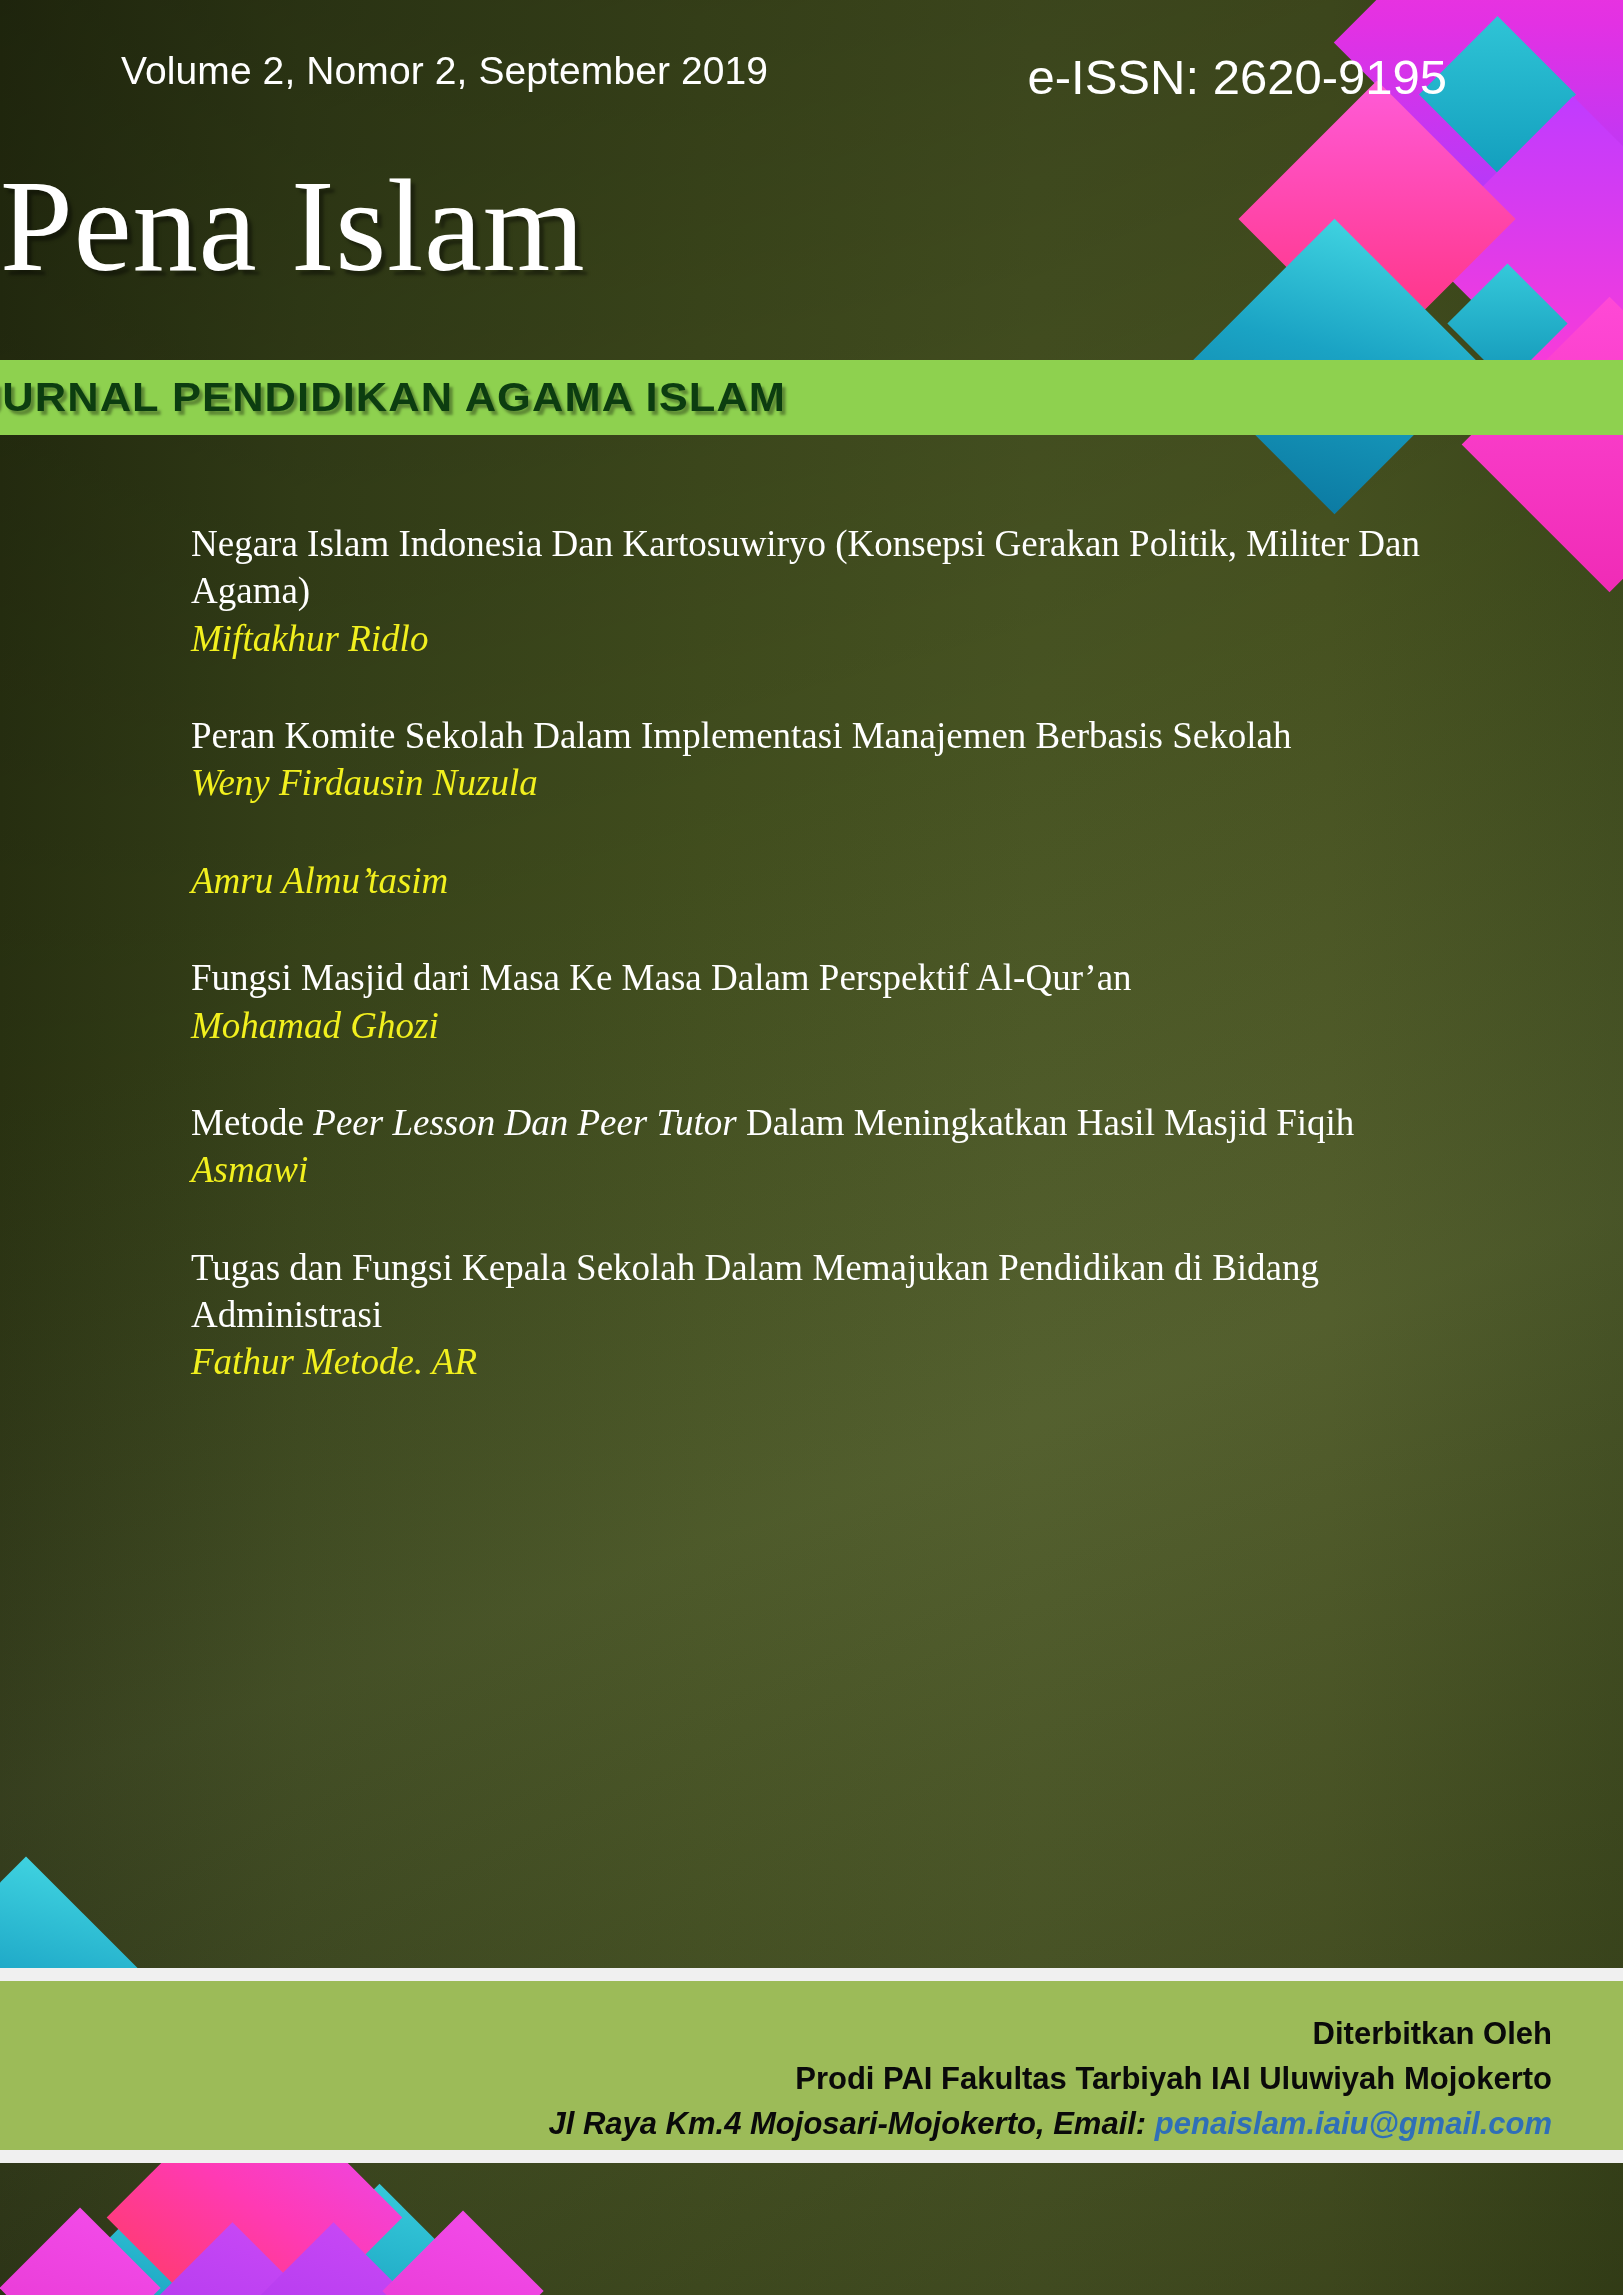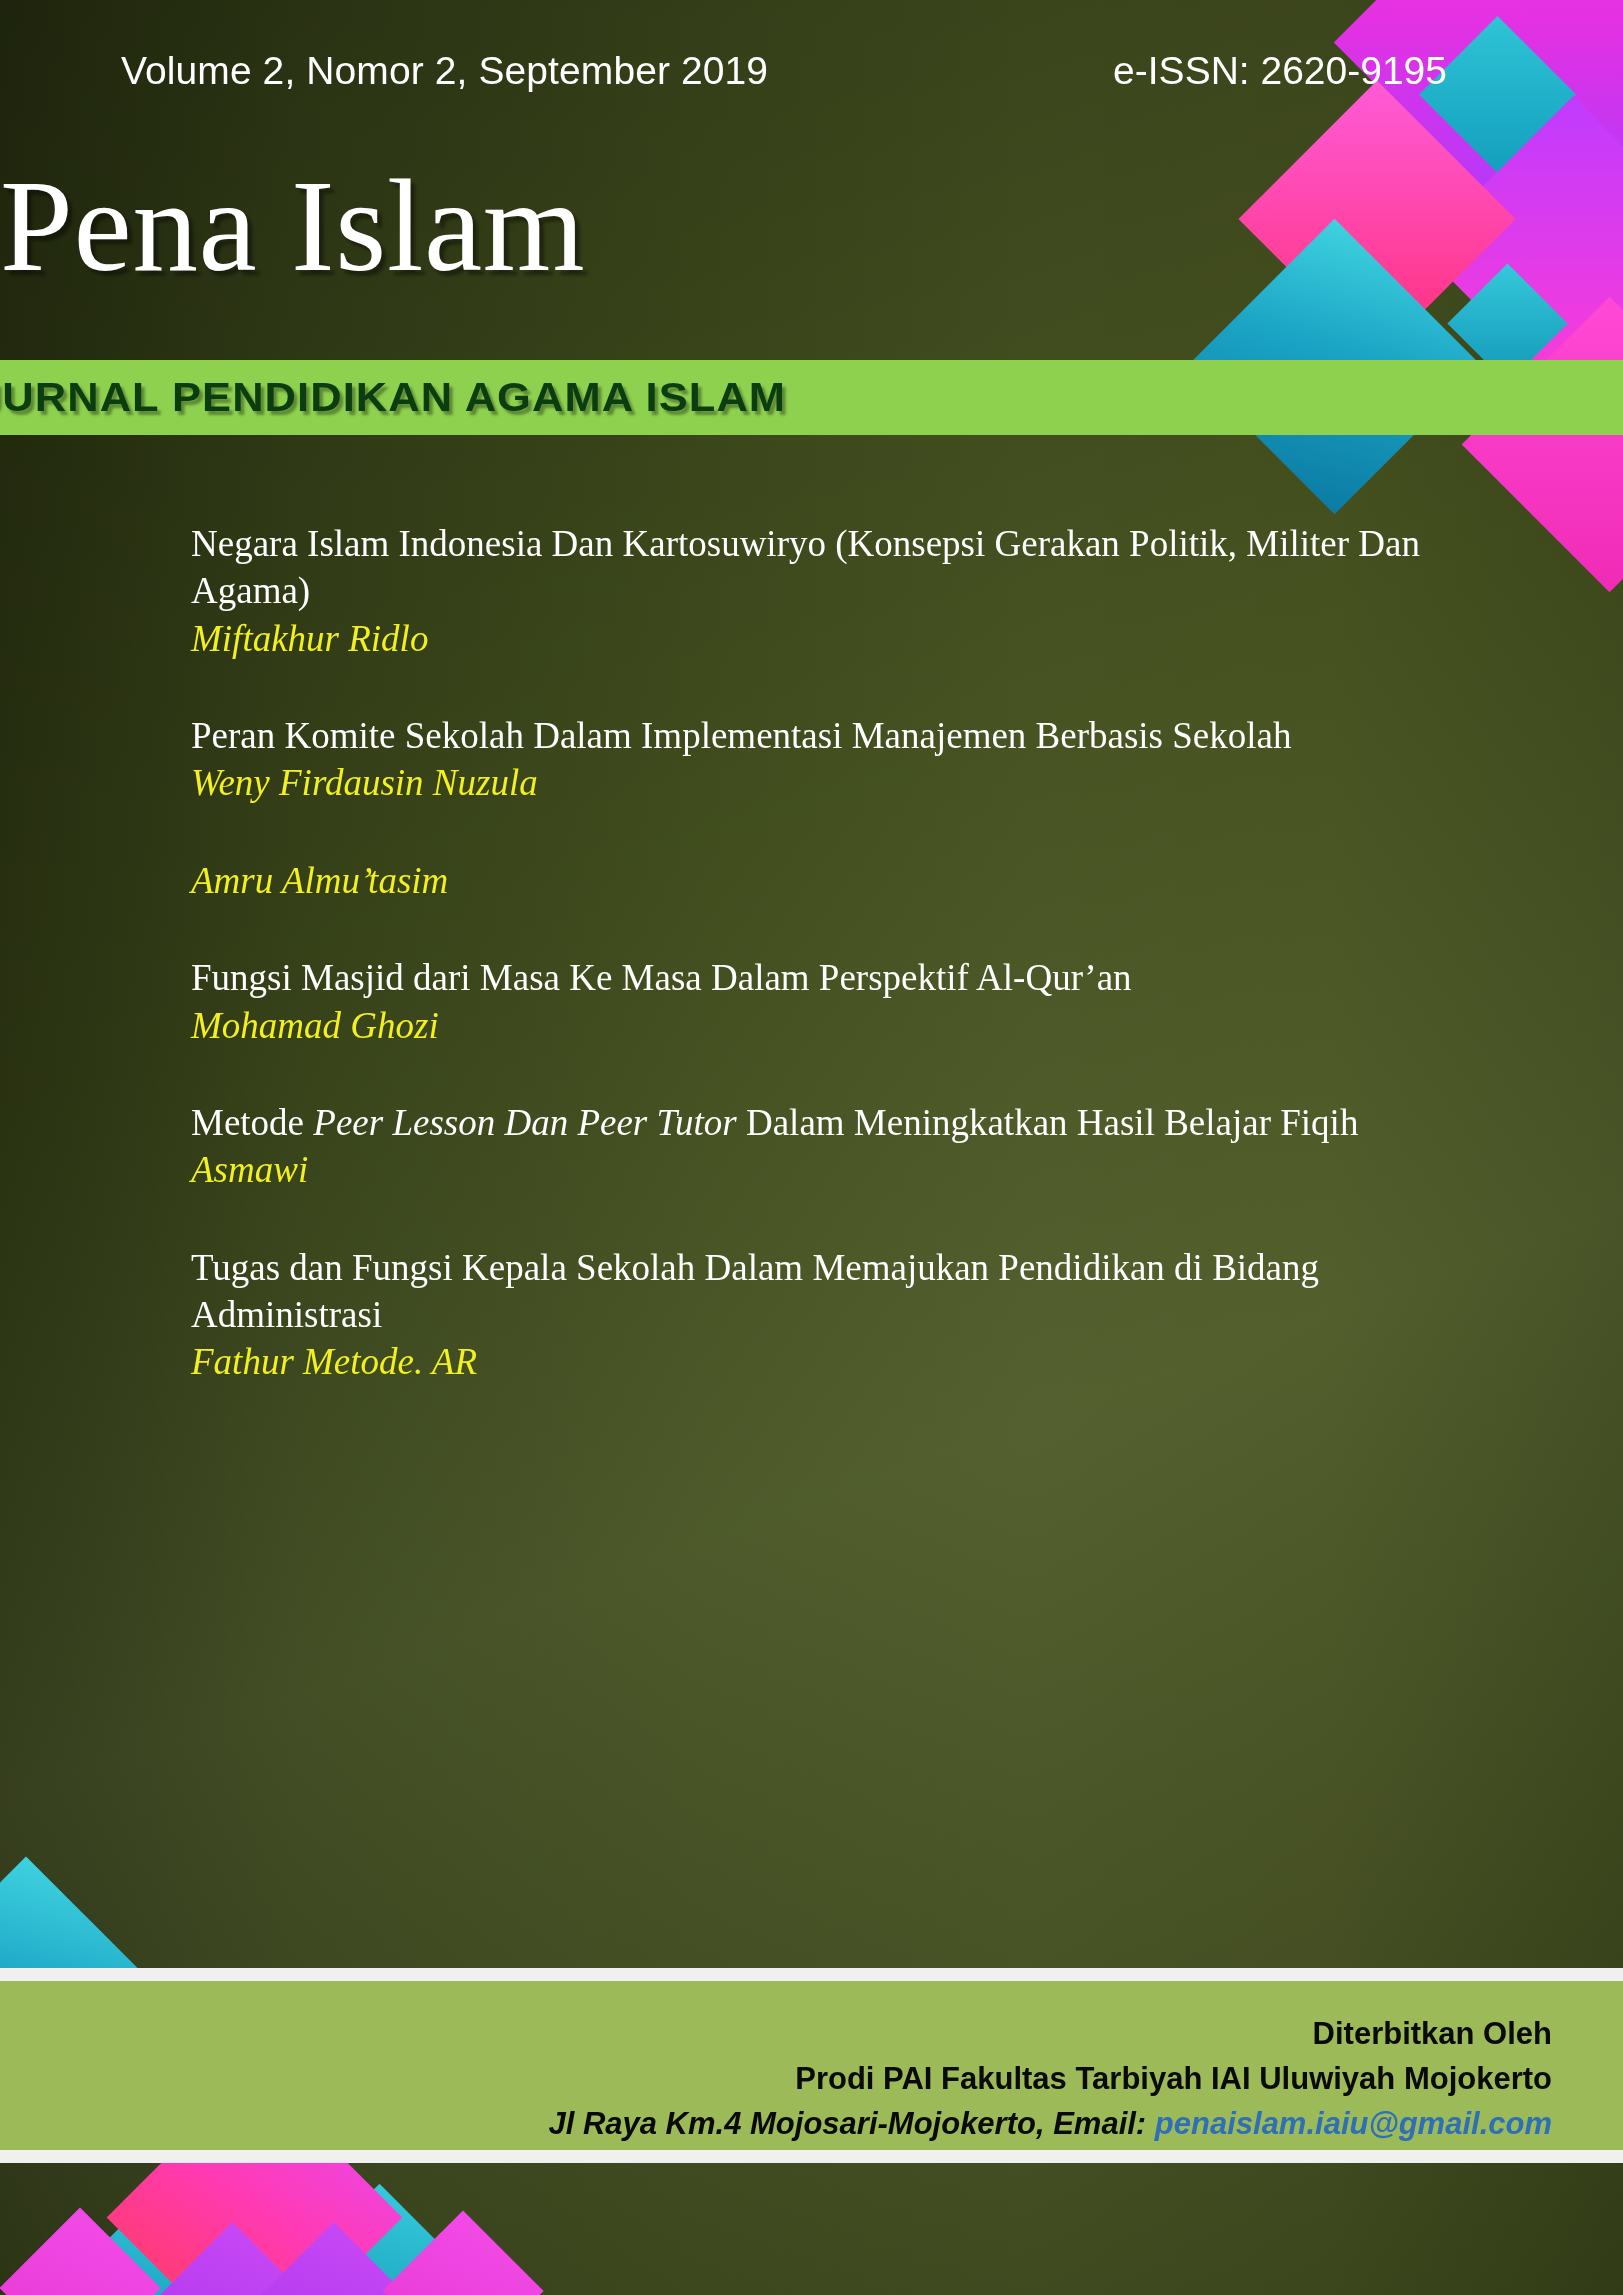--- a/index.html
+++ b/index.html
@@ -112,21 +112,21 @@
     font-family: "Liberation Sans", sans-serif;
     font-size: 39px;
     color: #ffffff;
     letter-spacing: 0.1px;
     white-space: nowrap;
   }
   .eissn-line {
     position: absolute;
     right: 216px; top: 49px;
     font-family: "Liberation Sans", sans-serif;
-    font-size: 39px;
+    font-size: 49px;
     color: #ffffff;
     white-space: nowrap;
   }
 
   .masthead {
     position: absolute;
     left: 0; right: 0; top: 160px;
     text-align: left;
     font-family: "Liberation Serif", serif;
     font-weight: normal;
@@ -275,21 +275,21 @@
     <div class="article">
       <div class="article-author">Amru Almu’tasim</div>
     </div>
 
     <div class="article">
       <div class="article-title">Fungsi Masjid dari Masa Ke Masa Dalam Perspektif Al-Qur’an</div>
       <div class="article-author">Mohamad Ghozi</div>
     </div>
 
     <div class="article">
-      <div class="article-title"><span>Metode </span><i>Peer Lesson Dan Peer Tutor</i><span> Dalam Meningkatkan Hasil Belajar Fiqih</span></div>
+      <div class="article-title"><span>Metode </span><i>Peer Lesson Dan Peer Tutor</i><span> Dalam Meningkatkan Hasil Masjid Fiqih</span></div>
       <div class="article-author">Asmawi</div>
     </div>
 
     <div class="article">
       <div class="article-title">Tugas  dan Fungsi Kepala Sekolah Dalam Memajukan Pendidikan di Bidang Administrasi</div>
       <div class="article-author">Fathur Metode. AR</div>
     </div>
 
   </div>
 

